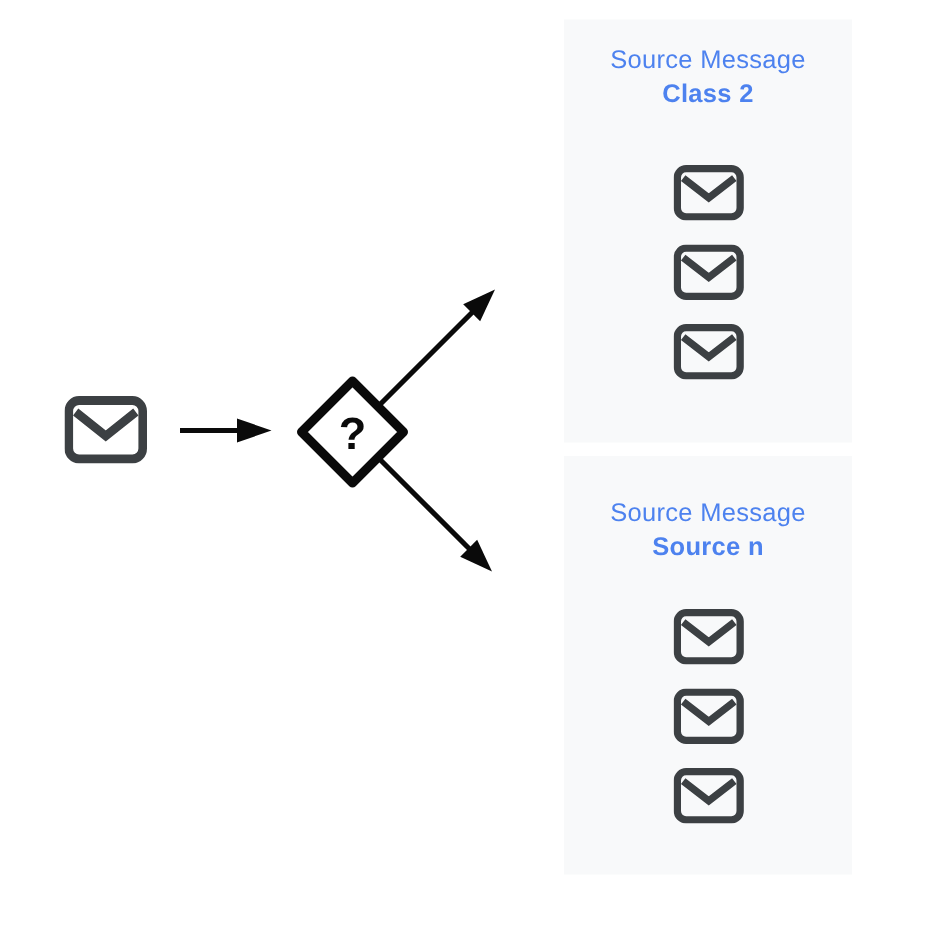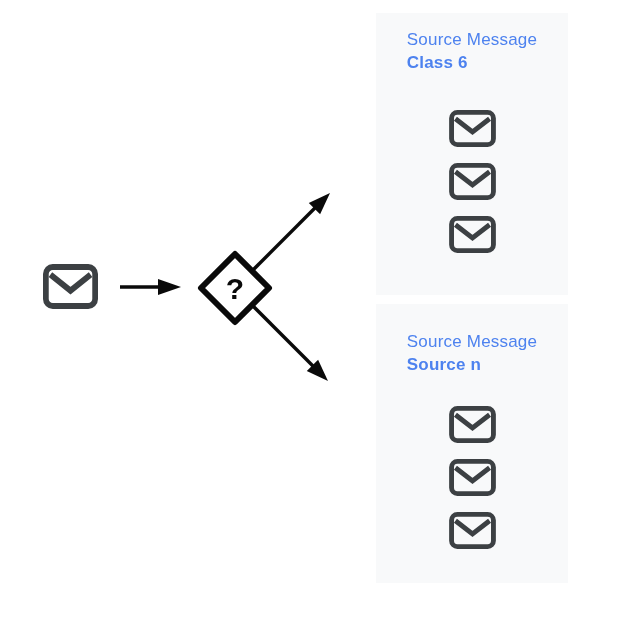--- a/index.html
+++ b/index.html
@@ -46,21 +46,21 @@
     left: 376px;
     width: 192px;
     background: var(--panel-bg, #f8f9fa);
     display: flex;
     flex-direction: column;
     align-items: center;
   }
   .panel--1 { top: 13px; height: 282px; }
   .panel--2 { top: 304px; height: 279px; }
   .panel-title {
-    text-align: left;
+    text-align: center;
     color: var(--title-blue, #4d82ef);
     font-size: 17px;
     line-height: 23px;
     letter-spacing: 0.2px;
   }
   .panel--1 .panel-title { margin-top: 15px; }
   .panel--2 .panel-title { margin-top: 26px; }
   .panel-title .t1 { display: block; font-weight: 400; }
   .panel-title .t2 { display: block; font-weight: 700; }
   .stack {
@@ -102,21 +102,21 @@
   </svg>
 
   <svg class="mail mail--input" viewBox="0 0 48 38" preserveAspectRatio="none" aria-hidden="true">
     <rect x="2.5" y="2.5" width="43" height="33" rx="6"></rect>
     <path d="M6.5 9 L24 22.5 L41.5 9"></path>
   </svg>
 
   <section class="panel panel--1">
     <div class="panel-title">
       <span class="t1">Source Message</span>
-      <span class="t2">Class 6</span>
+      <span class="t2">Class 2</span>
     </div>
     <div class="stack">
 
         <svg class="mail" viewBox="0 0 48 38" aria-hidden="true">
           <rect x="2.5" y="2.5" width="43" height="33" rx="6"></rect>
           <path d="M6.5 9 L24 22.5 L41.5 9"></path>
         </svg>
 
         <svg class="mail" viewBox="0 0 48 38" aria-hidden="true">
           <rect x="2.5" y="2.5" width="43" height="33" rx="6"></rect>

